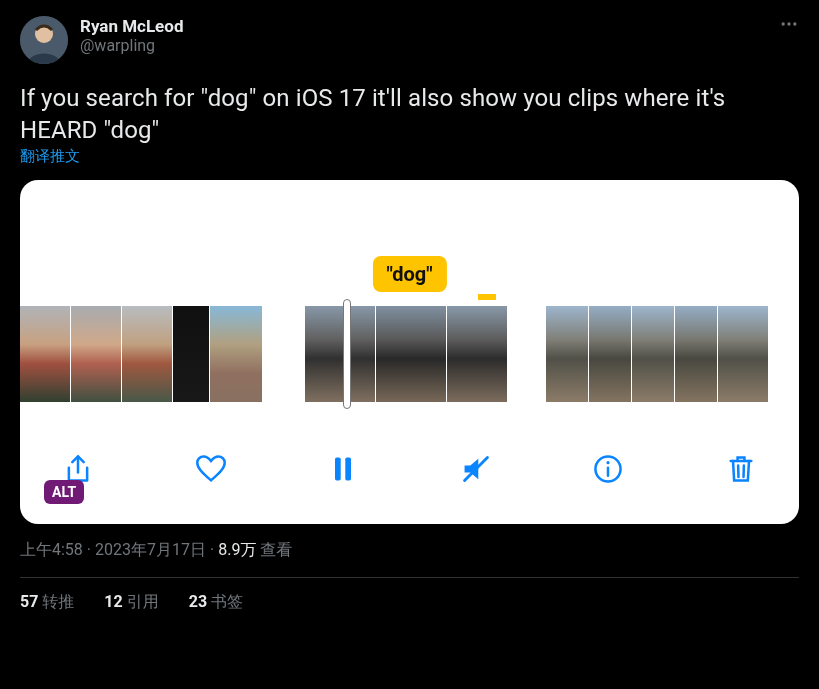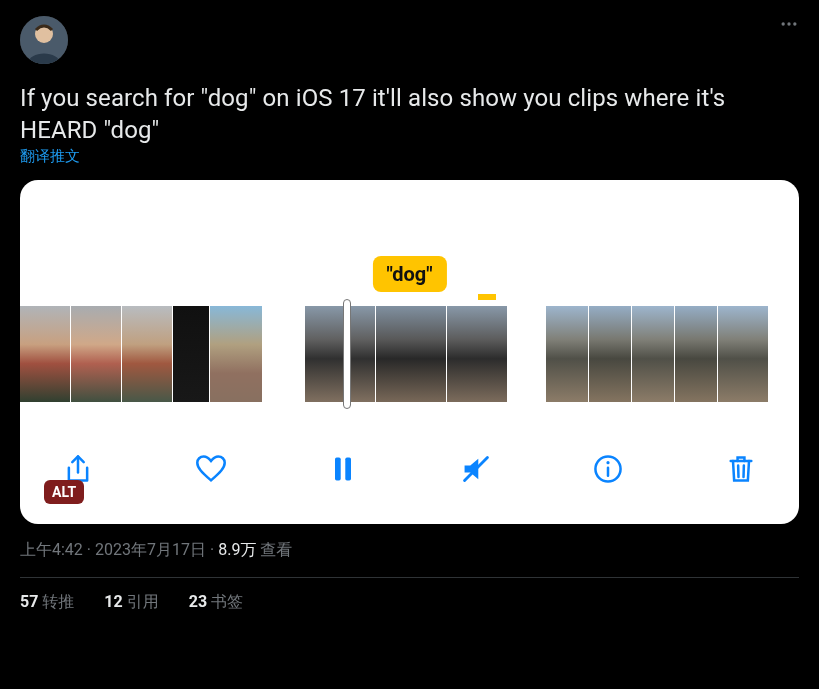--- a/index.html
+++ b/index.html
@@ -128,21 +128,21 @@
     display: flex;
     align-items: center;
     justify-content: center;
     cursor: pointer;
   }
   .tool-btn svg { width: 32px; height: 32px; }
   .alt-badge {
     position: absolute;
     left: 24px;
     bottom: 20px;
-    background: #7f1d1d;
+    background: #701a75;
     color: #fff;
     font-size: 14px;
     font-weight: 700;
     padding: 4px 8px;
     border-radius: 6px;
   }
   .meta-line {
     margin-top: 16px;
     color: #71767b;
     font-size: 16px;
@@ -170,20 +170,24 @@
 
   <div class="header">
     <div class="avatar">
       <svg viewBox="0 0 48 48">
         <rect width="48" height="48" fill="#4a5a6a"></rect>
         <circle cx="24" cy="18" r="9" fill="#e0c0a0"></circle>
         <path d="M8 48 C8 34 40 34 40 48 Z" fill="#2a3a4a"></path>
         <path d="M16 14 Q24 6 32 14" stroke="#3a2a1a" stroke-width="3" fill="none"></path>
       </svg>
     </div>
+    <div class="user-col">
+      <span class="display-name">Ryan McLeod</span>
+      <span class="handle">@warpling</span>
+    </div>
     <div class="more-icon">
       <svg width="20" height="20" viewBox="0 0 24 24" fill="#71767b">
           <circle cx="5" cy="12" r="2"></circle>
           <circle cx="12" cy="12" r="2"></circle>
           <circle cx="19" cy="12" r="2"></circle>
         </svg>
     </div>
   </div>
 
   <div class="tweet-text">If you search for "dog" on iOS 17 it'll also show you clips where it's HEARD "dog"</div>
@@ -260,21 +264,21 @@
           <line x1="11.5" y1="11" x2="11.8" y2="21"></line>
           <line x1="16.5" y1="11" x2="16.2" y2="21"></line>
         </svg>
       </div>
     </div>
 
     <div class="alt-badge">ALT</div>
   </div>
 
   <div class="meta-line">
-    <span>上午4:42</span><span class="sep">·</span><span>2023年7月17日</span><span class="sep">·</span><span class="views-n">8.9万</span> <span>查看</span>
+    <span>上午4:58</span><span class="sep">·</span><span>2023年7月17日</span><span class="sep">·</span><span class="views-n">8.9万</span> <span>查看</span>
   </div>
 
   <div class="divider"></div>
 
   <div class="stats">
     <div><span class="n">57</span><span>转推</span></div>
     <div><span class="n">12</span><span>引用</span></div>
     <div><span class="n">23</span><span>书签</span></div>
   </div>
 

